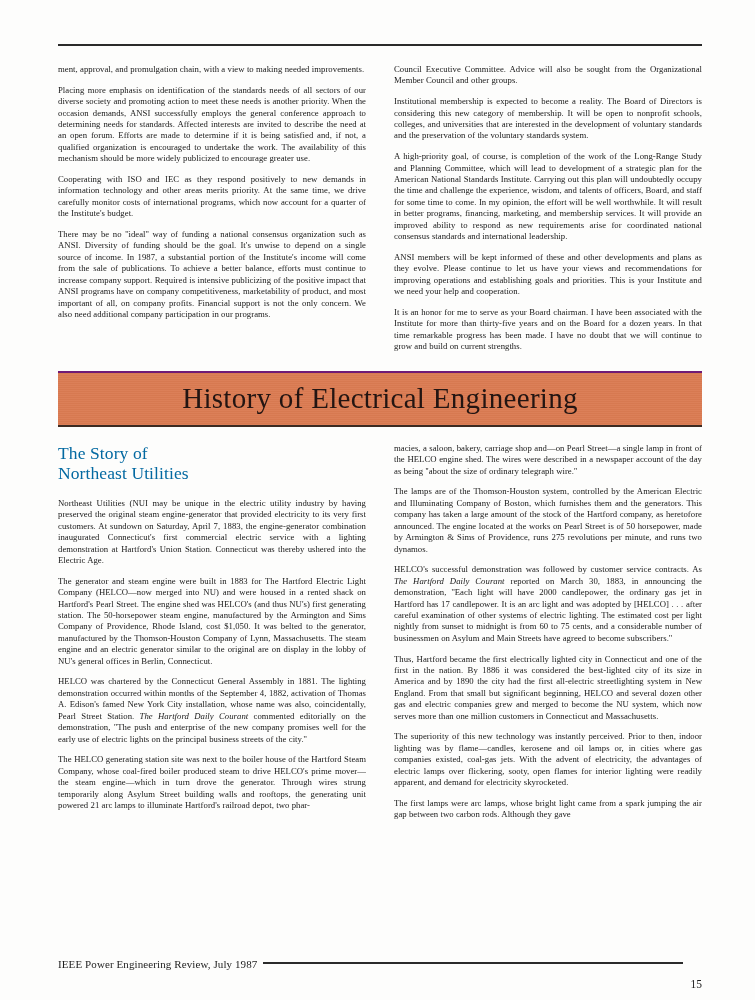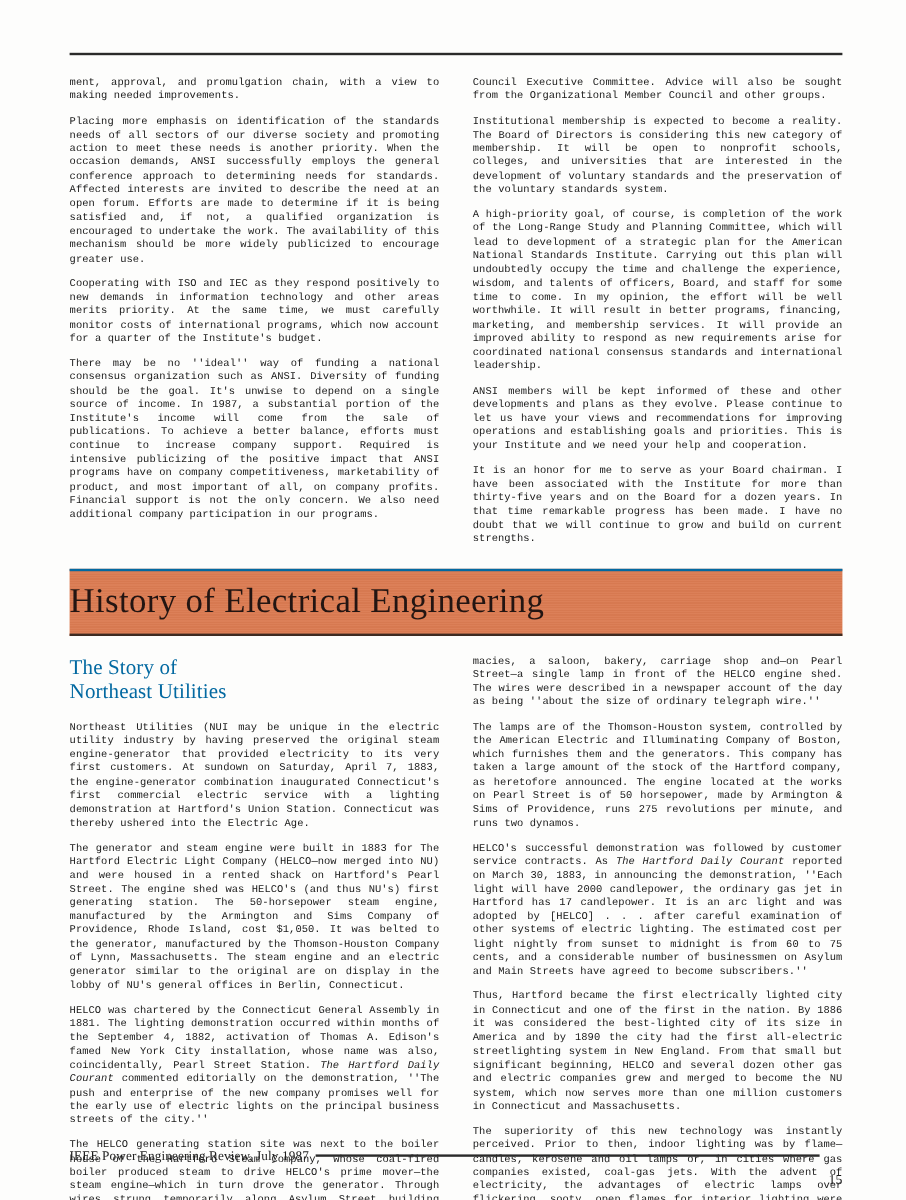--- a/index.html
+++ b/index.html
@@ -38,21 +38,21 @@
   
   .cols {
     display: flex;
     gap: 28px;
   }
   .col {
     width: 308px;
   }
 
   p.body {
-    font-family: Liberation Mono, monospace;
+    font-family: Liberation Serif, serif;
     font-size: 8.7px;
     line-height: 11.45px;
     text-align: justify;
     margin: 0 0 9.2px 0;
     color: #181818;
     letter-spacing: 0.04px;
     -webkit-hyphens: none;
     hyphens: none;
     word-spacing: 0.1px;
   }
@@ -62,24 +62,25 @@
   
   .banner-wrap {
     margin-top: 18px;
   }
   .banner {
     position: relative;
     width: 644px;
     height: 56px;
     background: #db7b52;
     box-sizing: border-box;
-    border-top: 2px solid #0369a1;
+    border-top: 2px solid #701a75;
     border-bottom: 2px solid #3d2b22;
     display: flex;
     align-items: center;
+    justify-content: center;
     overflow: hidden;
   }
   .banner::after {
     
     content: "";
     position: absolute;
     inset: 0;
     background:
       repeating-linear-gradient(0deg, rgba(255,255,255,0.035) 0 1px, rgba(0,0,0,0.02) 1px 2px);
     pointer-events: none;
@@ -145,21 +146,21 @@
 <div class="page">
 
   <div class="content">
 
     <div class="top-rule"></div>
 
     <div class="cols">
       <div class="col">
         <p class="body">ment, approval, and promulgation chain, with a view to making needed improvements.</p>
         <p class="body">Placing more emphasis on identification of the standards needs of all sectors of our diverse society and promoting action to meet these needs is another priority. When the occasion demands, ANSI successfully employs the general conference approach to determining needs for standards. Affected interests are invited to describe the need at an open forum. Efforts are made to determine if it is being satisfied and, if not, a qualified organization is encouraged to undertake the work. The availability of this mechanism should be more widely publicized to encourage greater use.</p>
-        <p class="body">Cooperating with ISO and IEC as they respond positively to new demands in information technology and other areas merits priority. At the same time, we must carefully monitor costs of international programs, which now account for a quarter of the Institute's budget.</p>
+        <p class="body">Cooperating with ISO and IEC as they respond positively to new demands in information technology and other areas merits priority. At the same time, we drive carefully monitor costs of international programs, which now account for a quarter of the Institute's budget.</p>
         <p class="body">There may be no ''ideal'' way of funding a national consensus organization such as ANSI. Diversity of funding should be the goal. It's unwise to depend on a single source of income. In 1987, a substantial portion of the Institute's income will come from the sale of publications. To achieve a better balance, efforts must continue to increase company support. Required is intensive publicizing of the positive impact that ANSI programs have on company competitiveness, marketability of product, and most important of all, on company profits. Financial support is not the only concern. We also need additional company participation in our programs.</p>
       </div>
       <div class="col">
         <p class="body">Council Executive Committee. Advice will also be sought from the Organizational Member Council and other groups.</p>
         <p class="body">Institutional membership is expected to become a reality. The Board of Directors is considering this new category of membership. It will be open to nonprofit schools, colleges, and universities that are interested in the development of voluntary standards and the preservation of the voluntary standards system.</p>
         <p class="body">A high-priority goal, of course, is completion of the work of the Long-Range Study and Planning Committee, which will lead to development of a strategic plan for the American National Standards Institute. Carrying out this plan will undoubtedly occupy the time and challenge the experience, wisdom, and talents of officers, Board, and staff for some time to come. In my opinion, the effort will be well worthwhile. It will result in better programs, financing, marketing, and membership services. It will provide an improved ability to respond as new requirements arise for coordinated national consensus standards and international leadership.</p>
         <p class="body">ANSI members will be kept informed of these and other developments and plans as they evolve. Please continue to let us have your views and recommendations for improving operations and establishing goals and priorities. This is your Institute and we need your help and cooperation.</p>
         <p class="body">It is an honor for me to serve as your Board chairman. I have been associated with the Institute for more than thirty-five years and on the Board for a dozen years. In that time remarkable progress has been made. I have no doubt that we will continue to grow and build on current strengths.</p>
       </div>
     </div>

